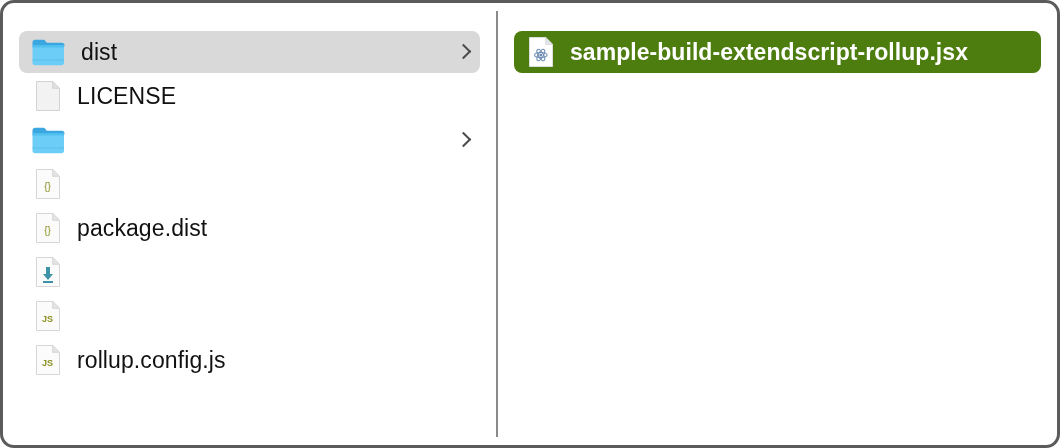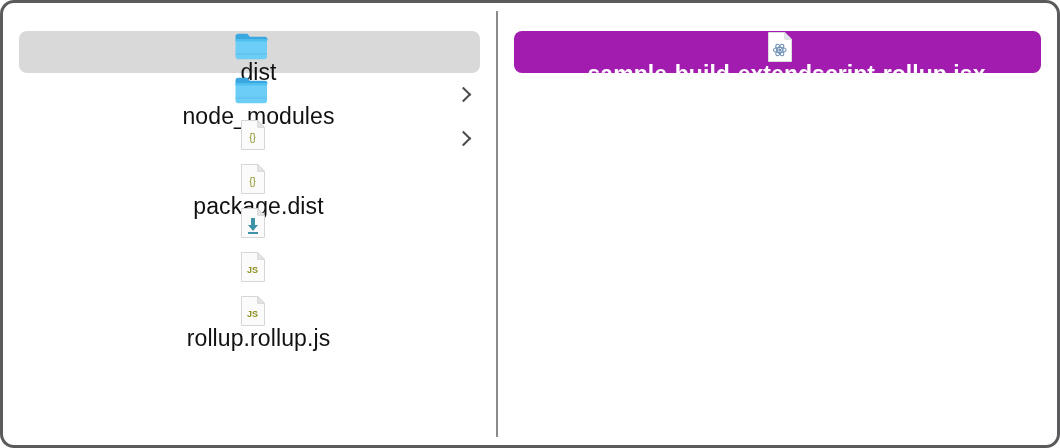--- a/index.html
+++ b/index.html
@@ -56,27 +56,26 @@
   .row {
     position: relative;
     box-sizing: border-box;
     height: 42px;
     margin: 0 16px 2px 16px;
     display: flex;
     align-items: center;
     border-radius: 8px;
     padding-left: 12px;
     padding-right: 10px;
-    flex-direction: column;
   }
   .row.selected-gray {
     background: #d9d9d9;
   }
   .row.selected-blue {
-    background: #a21caf;
+    background: #4d7c0f;
   }
 
   .row-label {
     font-size: 23px;
     line-height: 1;
     color: #111111;
     letter-spacing: 0.1px;
     white-space: nowrap;
     margin-left: 16px;
   }
@@ -129,31 +128,39 @@
             <path d="M1.5 5.2c0-1.4 1.1-2.5 2.5-2.5h9.3l2.6 3h15.1c1.4 0 2.5 1.1 2.5 2.5v1H1.5z" fill="#3ba7e0"></path>
             <path d="M1.5 8.4h31.5v17.4c0 1.4-1.1 2.5-2.5 2.5H4c-1.4 0-2.5-1.1-2.5-2.5z" fill="#6ccdf7"></path>
             <path d="M1.5 8.4h31.5v2.1H1.5z" fill="#4fc0f0"></path>
             <path d="M1.5 22.2h31.5v1.6H1.5z" fill="#55bde8" opacity=".55"></path>
           </svg>
         </span>
         <span class="row-label">dist</span>
         <span class="chevron"></span>
       </div>
 
+      <div class="row">
+        <span class="icon doc">
+          <svg width="26" height="32" viewBox="0 0 26 32">
+            <path d="M1.5 1.5h16.2l6.8 6.8v22.2H1.5z" fill="#f2f2f2" stroke="#d2d2d2" stroke-width="1"></path>
+            <path d="M17.7 1.5l6.8 6.8h-6.8z" fill="#e0e0e0" stroke="#d2d2d2" stroke-width="1"></path>
+          </svg>
+        </span>
+        <span class="row-label">LICENSE</span>
+      </div>
 
       <div class="row">
         <span class="icon folder">
           <svg width="34" height="30" viewBox="0 0 34 30">
             <path d="M1.5 5.2c0-1.4 1.1-2.5 2.5-2.5h9.3l2.6 3h15.1c1.4 0 2.5 1.1 2.5 2.5v1H1.5z" fill="#3ba7e0"></path>
             <path d="M1.5 8.4h31.5v17.4c0 1.4-1.1 2.5-2.5 2.5H4c-1.4 0-2.5-1.1-2.5-2.5z" fill="#6ccdf7"></path>
             <path d="M1.5 8.4h31.5v2.1H1.5z" fill="#4fc0f0"></path>
             <path d="M1.5 22.2h31.5v1.6H1.5z" fill="#55bde8" opacity=".55"></path>
           </svg>
         </span>
-        <span class="row-label">node_modules</span>
         <span class="chevron"></span>
       </div>
 
       <div class="row">
         <span class="icon doc">
           <svg width="26" height="32" viewBox="0 0 26 32">
             <path d="M1.5 1.5h16.2l6.8 6.8v22.2H1.5z" fill="#fbfbfb" stroke="#d6d6d6" stroke-width="1"></path>
             <path d="M17.7 1.5l6.8 6.8h-6.8z" fill="#e4e4e4" stroke="#d6d6d6" stroke-width="1"></path>
             <text x="12.5" y="22" font-family="'Liberation Sans', sans-serif" font-size="10" fill="#8a8f20" text-anchor="middle">{}</text>
           </svg>
@@ -193,21 +200,21 @@
       </div>
 
       <div class="row">
         <span class="icon doc">
           <svg width="26" height="32" viewBox="0 0 26 32">
             <path d="M1.5 1.5h16.2l6.8 6.8v22.2H1.5z" fill="#fbfbfb" stroke="#d6d6d6" stroke-width="1"></path>
             <path d="M17.7 1.5l6.8 6.8h-6.8z" fill="#e4e4e4" stroke="#d6d6d6" stroke-width="1"></path>
             <text x="12.5" y="22" font-family="'Liberation Sans', sans-serif" font-size="9" font-weight="bold" fill="#8a8f20" text-anchor="middle">JS</text>
           </svg>
         </span>
-        <span class="row-label">rollup.rollup.js</span>
+        <span class="row-label">rollup.config.js</span>
       </div>
 
 
     </div>
 
     <div class="divider"></div>
 
     <div class="column column-right">
 
       <div class="row selected-blue">

